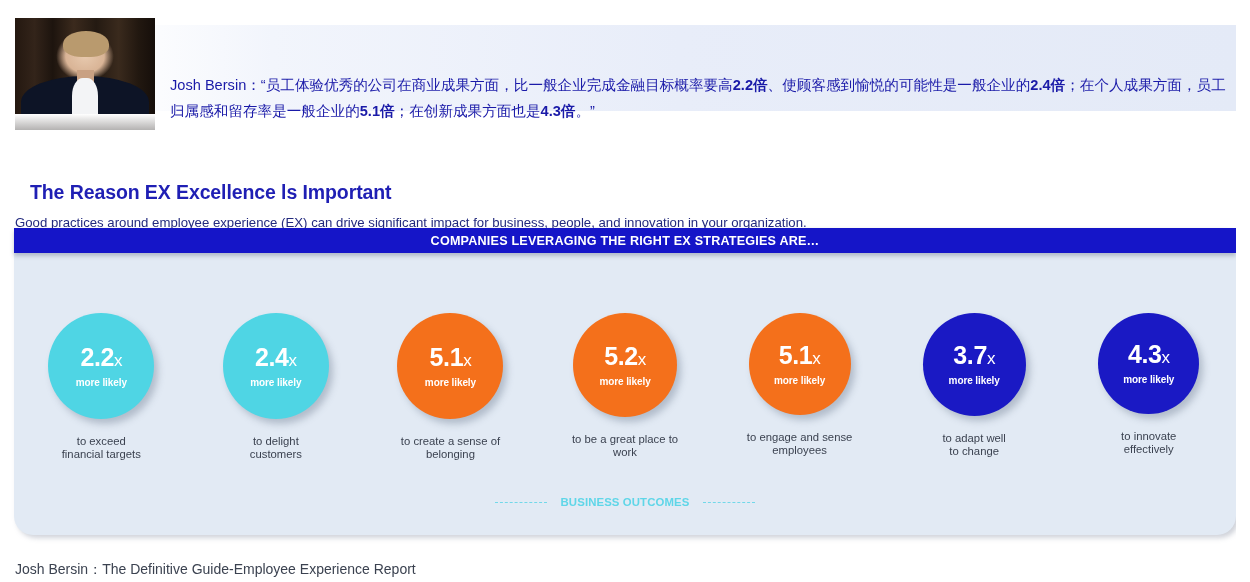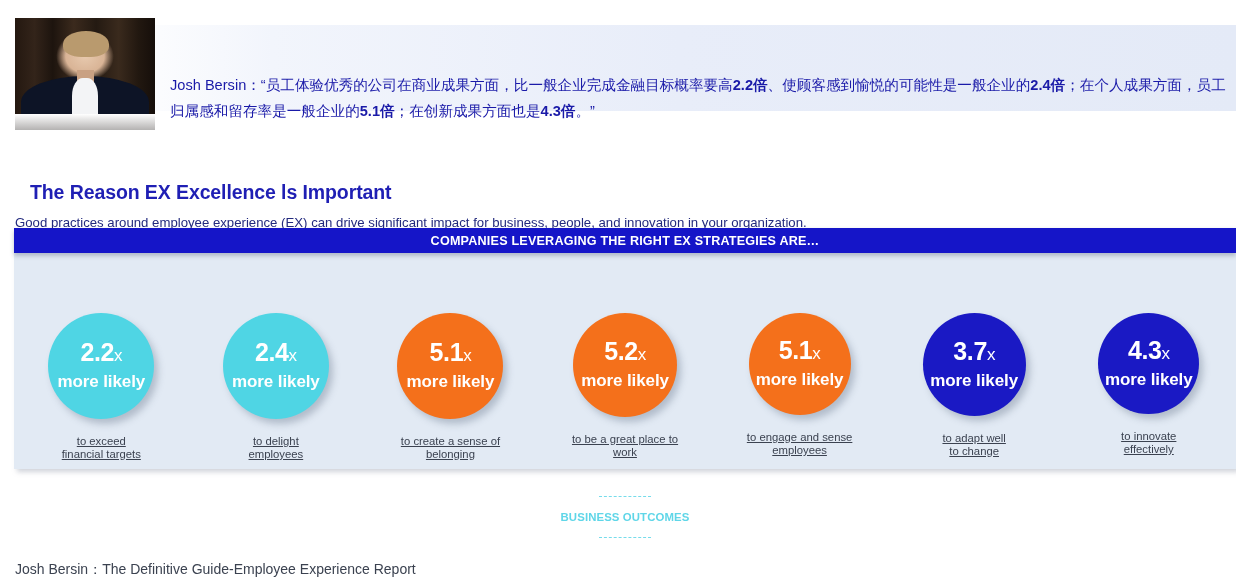--- a/index.html
+++ b/index.html
@@ -119,23 +119,24 @@
     font-size: 13.2px;
     color: #232a7e;
   }
 
   
   #panel {
     position: absolute;
     left: 14px;
     top: 228px;
     width: 1222px;
-    height: 241px;
+    height: 307px;
     background: #e2eaf4;
     box-shadow: 3px 3px 5px rgba(120,130,150,0.35);
+    border-radius: 19px;
   }
   #panel-banner {
     position: absolute;
     left: 0;
     top: 0;
     width: 100%;
     height: 25px;
     background: #1515c8;
     color: #ffffff;
     font-size: 12.6px;
@@ -174,52 +175,50 @@
     font-size: 25px;
     font-weight: bold;
     line-height: 1;
     letter-spacing: -0.4px;
   }
   .bubble .value .x {
     font-size: 17px;
     font-weight: normal;
   }
   .bubble .sub {
-    font-size: 17px;
+    font-size: 10px;
     font-weight: bold;
     margin-top: 7px;
     letter-spacing: -0.1px;
   }
   .caption {
     margin-top: 16px;
     font-size: 11.3px;
     line-height: 13px;
     color: #3b4250;
     text-align: center;
     white-space: pre-line;
-    text-decoration: underline;
   }
 
   
   #group-labels {
     position: absolute;
     left: 0;
     top: 268px;
     width: 100%;
     display: flex;
   }
   .group {
     display: flex;
     align-items: center;
     justify-content: center;
     gap: 14px;
     font-size: 11.4px;
     font-weight: bold;
     letter-spacing: 0.1px;
-    flex-direction: column;
   }
   .group .rule {
     display: block;
     width: 52px;
     height: 0;
     border-top: 1px dashed currentColor;
     opacity: 0.85;
   }
   .group .rule.long { width: 92px; }
 
@@ -271,21 +270,21 @@
         </div>
         <div class="caption">to exceed
 financial targets</div>
       </div>
       <div class="stat">
         <div class="bubble" style="width: 106px; height: 106px; background: rgb(79, 213, 228);">
           <div class="value">2.4<span class="x">x</span></div>
           <div class="sub">more likely</div>
         </div>
         <div class="caption">to delight
-employees</div>
+customers</div>
       </div>
       <div class="stat">
         <div class="bubble" style="width: 106px; height: 106px; background: rgb(244, 112, 27);">
           <div class="value">5.1<span class="x">x</span></div>
           <div class="sub">more likely</div>
         </div>
         <div class="caption">to create a sense of
 belonging</div>
       </div>
       <div class="stat">

